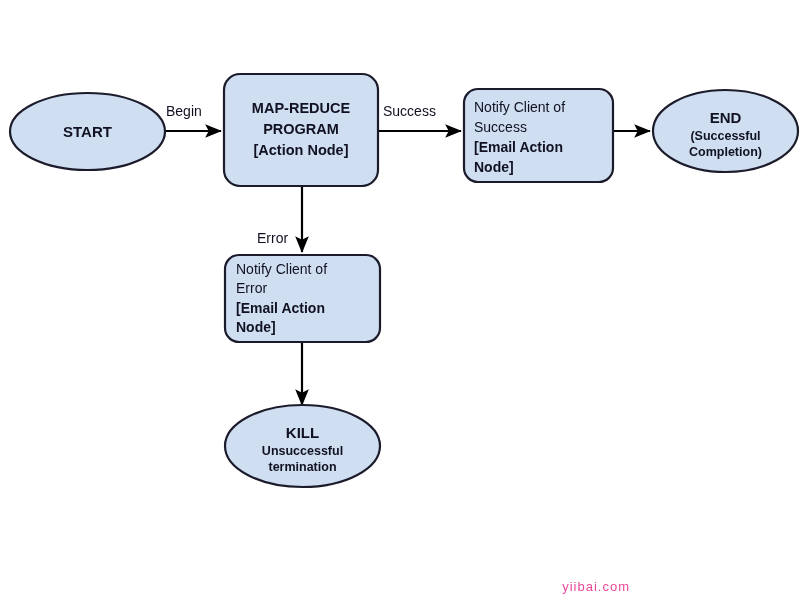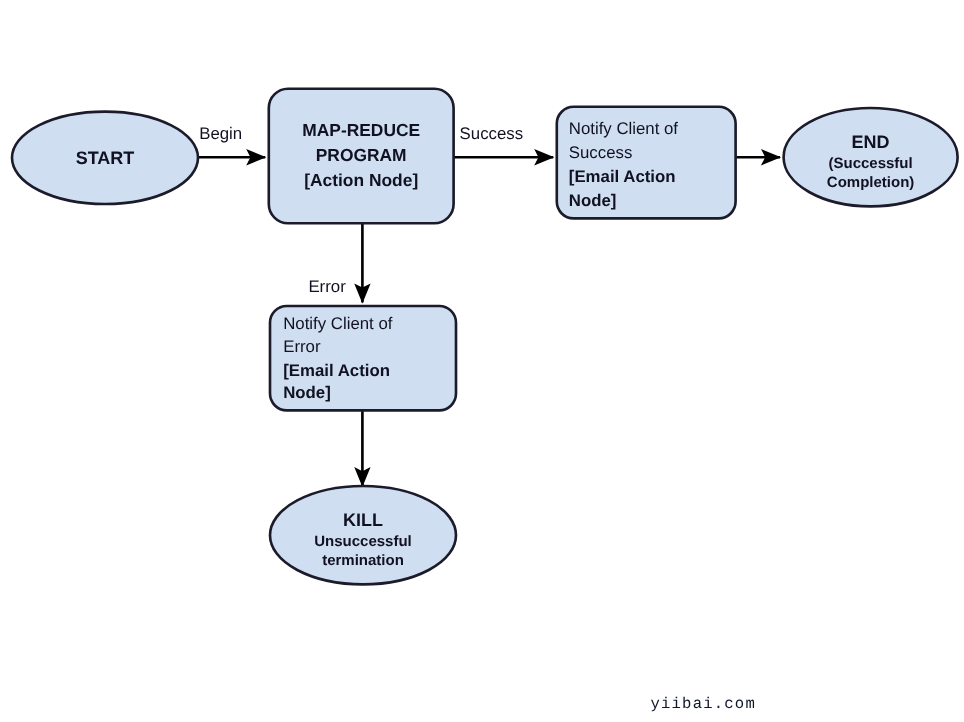--- a/index.html
+++ b/index.html
@@ -66,24 +66,24 @@
   }
   .edge-label {
     font-family: "Liberation Sans", sans-serif;
     font-size: 14px;
     fill: #111122;
   }
   .watermark {
     position: absolute;
     right: 12px;
     bottom: 8px;
-    font-family: Liberation Mono, monospace;
+    font-family: Liberation Sans, sans-serif;
     font-size: 13px;
     letter-spacing: 1px;
-    color: #0f172a;
+    color: #ec4899;
     user-select: none;
   }
 </style>
 </head>
 <body>
 
 <div id="diagram-root">
   <svg class="flow" viewBox="0 0 803 602" xmlns="http://www.w3.org/2000/svg">
     <defs>
       <marker id="arrowhead" markerWidth="9" markerHeight="9" refX="7.2" refY="3.4" orient="auto" markerUnits="strokeWidth">

